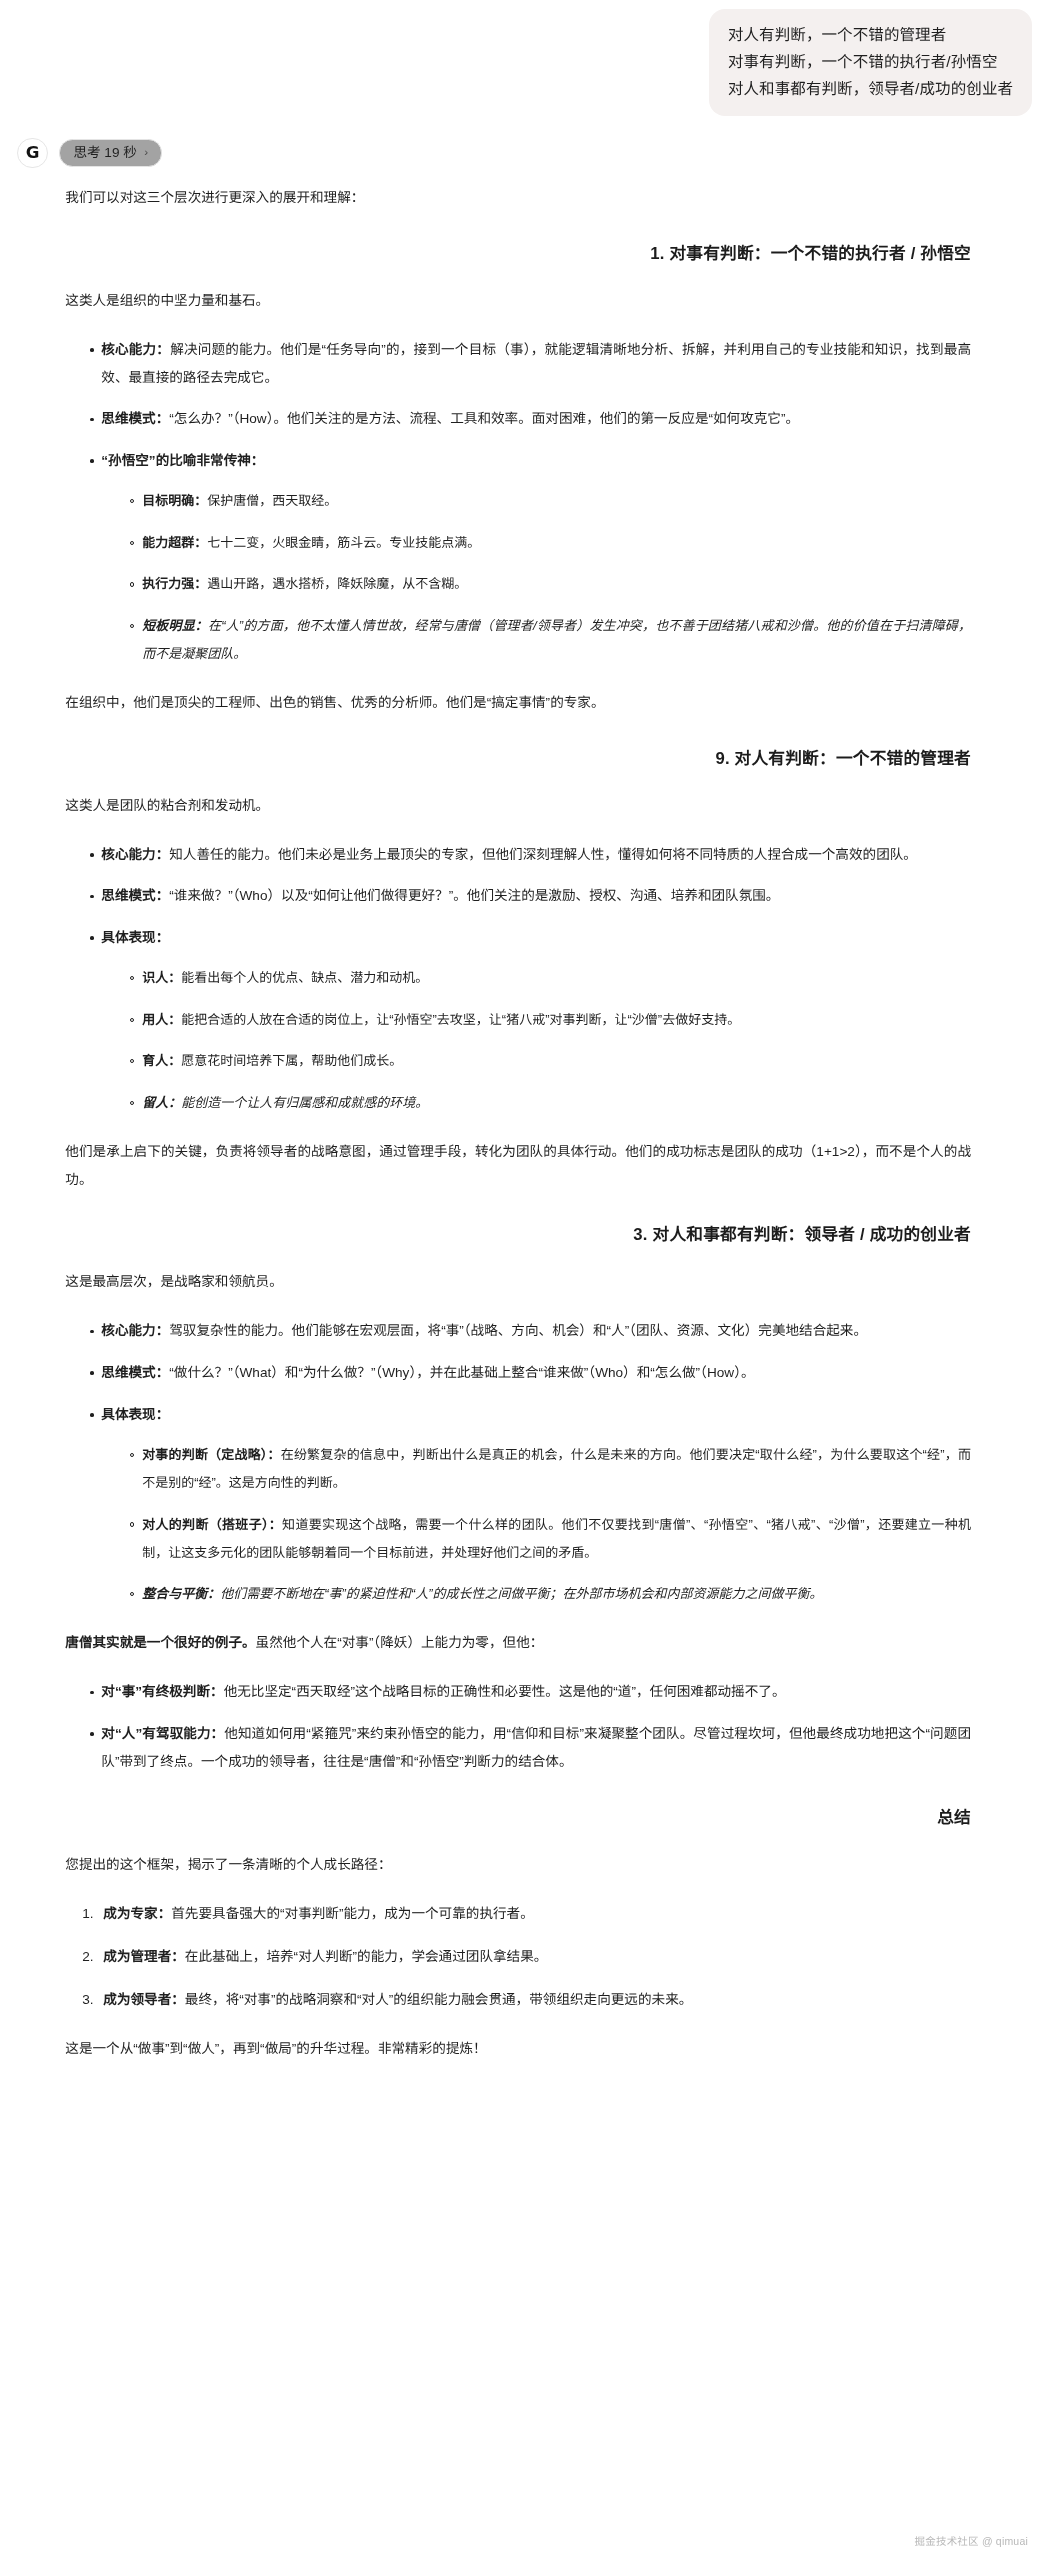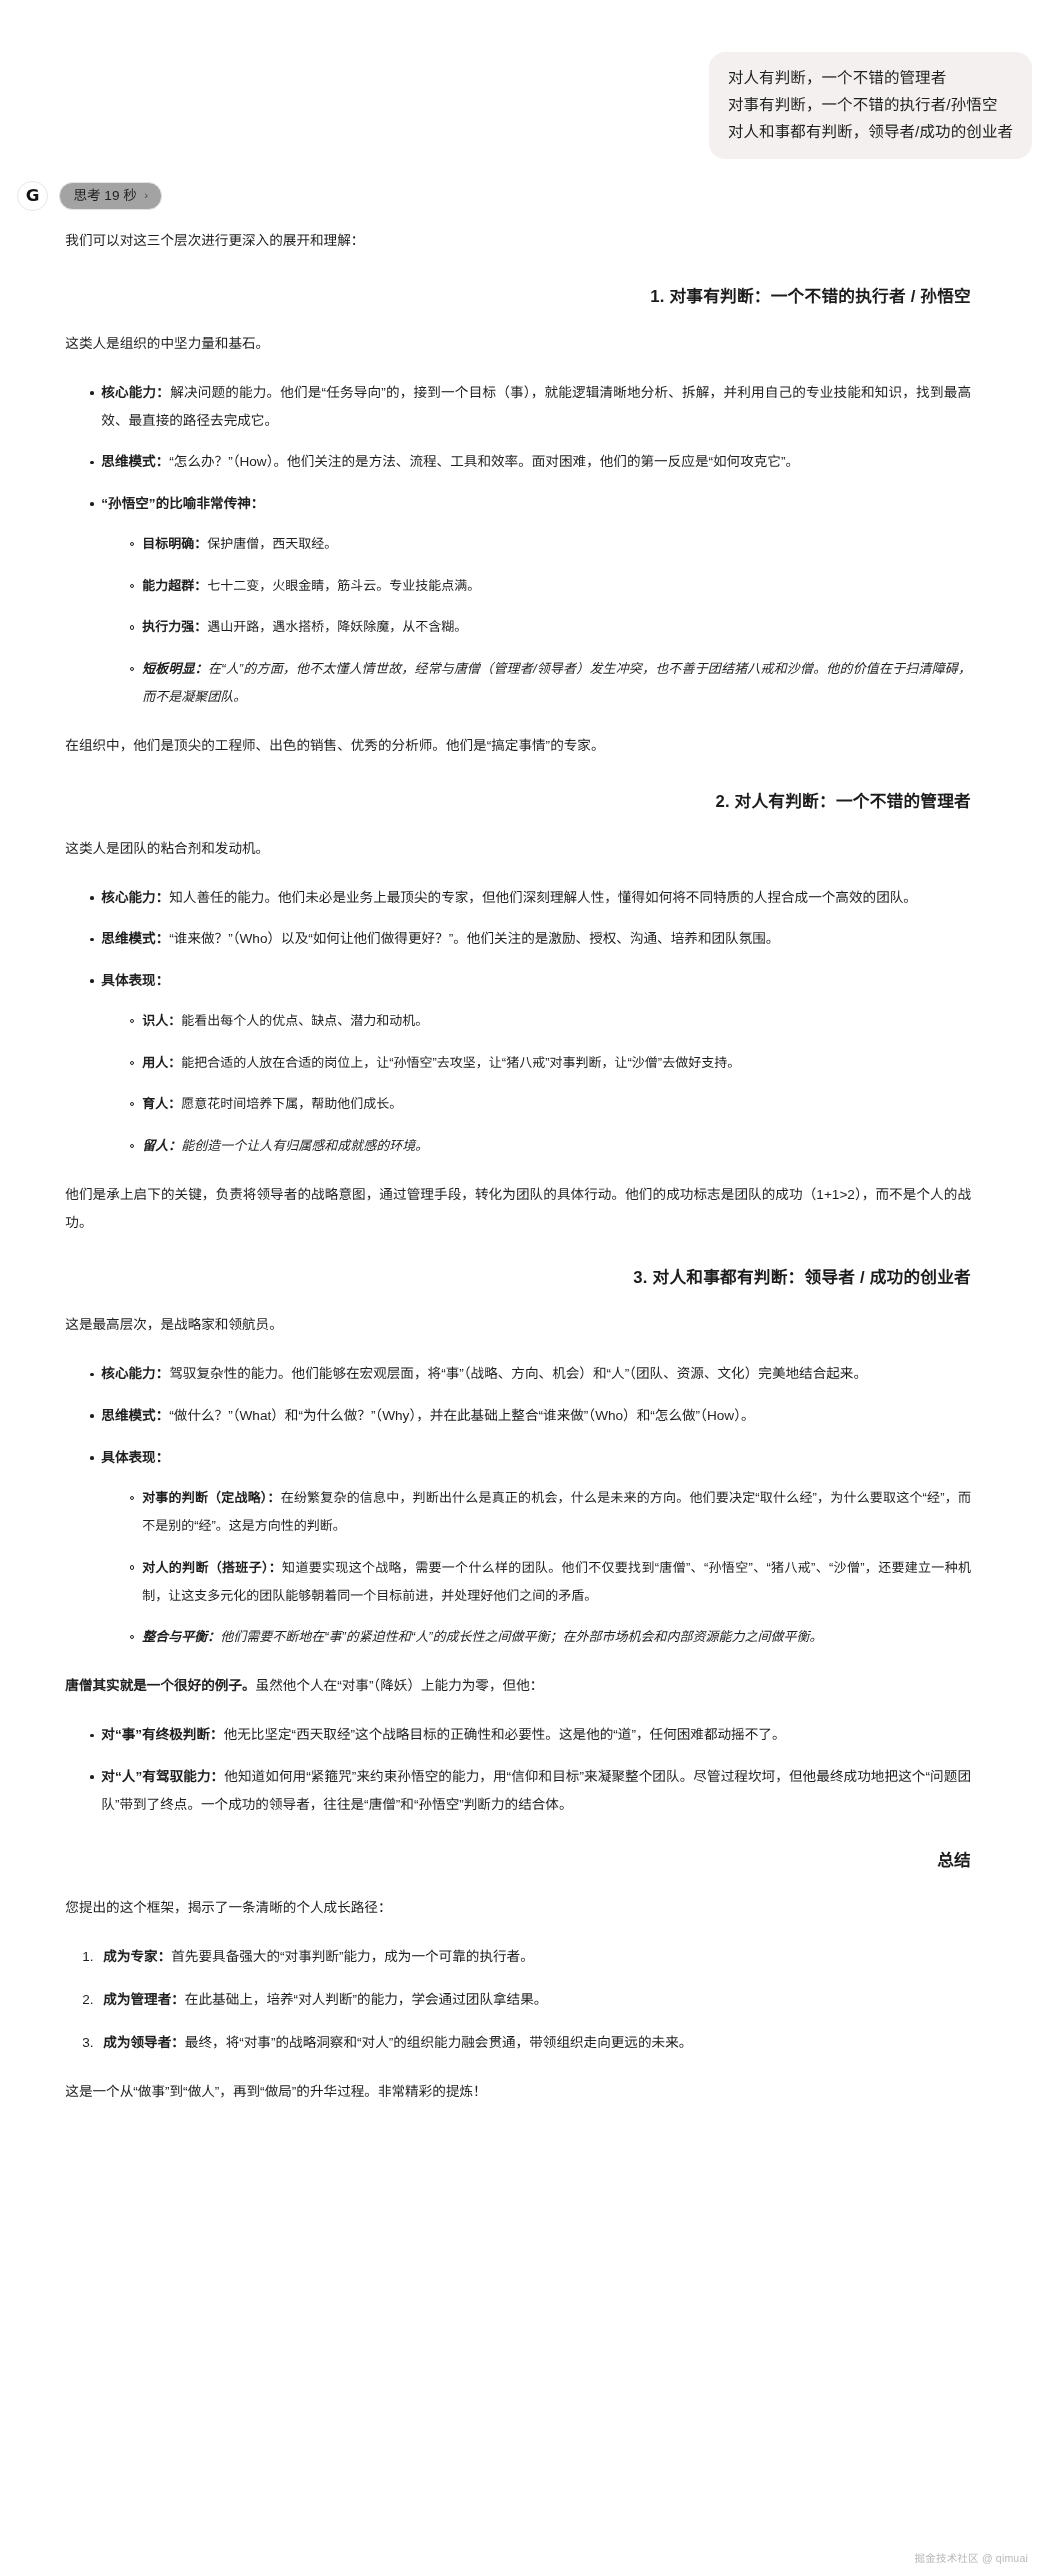--- a/index.html
+++ b/index.html
@@ -30,21 +30,20 @@
     display: flex;
     justify-content: flex-end;
     padding: 8.7px 17.3px 0 0;
   }
   .user-bubble {
     background: #f4f0ef;
     border-radius: 16px;
     padding: 12.4px 18.6px 13.6px 18.6px;
     max-width: 427px;
     box-sizing: border-box;
-    margin-top: 43px;
   }
   .user-bubble .line {
     font-size: 15.5px;
     line-height: 27px;
     color: #1f1f1f;
     white-space: nowrap;
     letter-spacing: 0.1px;
   }
 
   
@@ -200,21 +199,21 @@
     top: 0;
     font-size: 13.6px;
     color: #1f1f1f;
   }
 
   b, strong, .b { font-weight: 700; }
 
   .watermark {
     position: absolute;
     right: 21px;
-    bottom: 11px;
+    bottom: 28px;
     font-size: 10.5px;
     color: #b9b9b9;
     letter-spacing: 0.2px;
     white-space: nowrap;
   }
 </style>
 </head>
 <body>
 
 <div class="page">
@@ -267,21 +266,21 @@
             </li>
             <li>
               <b>短板明显：</b><span>在“人”的方面，他不太懂人情世故，经常与唐僧（管理者/领导者）发生冲突，也不善于团结猪八戒和沙僧。他的价值在于扫清障碍，而不是凝聚团队。</span>
             </li>
           </ul>
         </li>
       </ul>
 
       <p class="para">在组织中，他们是顶尖的工程师、出色的销售、优秀的分析师。他们是“搞定事情”的专家。</p>
 
-      <h3 class="heading">2. 对人有判断：一个不错的管理者</h3>
+      <h3 class="heading">9. 对人有判断：一个不错的管理者</h3>
       <p class="para">这类人是团队的粘合剂和发动机。</p>
 
       <ul class="lvl1">
         <li>
           <b>核心能力：</b><span>知人善任的能力。他们未必是业务上最顶尖的专家，但他们深刻理解人性，懂得如何将不同特质的人捏合成一个高效的团队。</span>
         </li>
         <li>
           <b>思维模式：</b><span>“谁来做？”（Who）以及“如何让他们做得更好？”。他们关注的是激励、授权、沟通、培养和团队氛围。</span>
         </li>
         <li>

